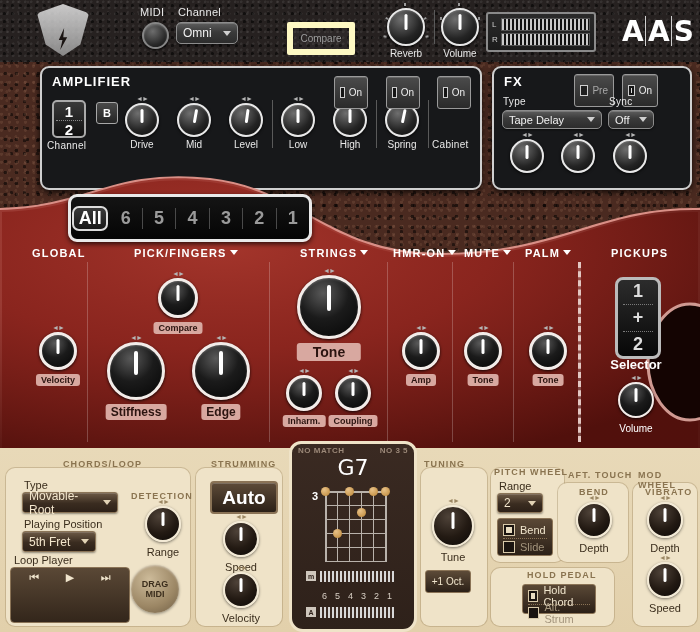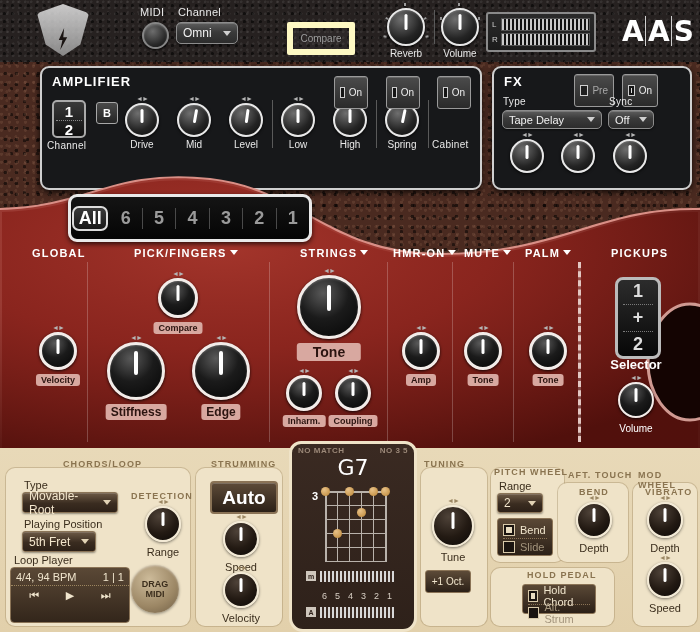--- a/index.html
+++ b/index.html
@@ -576,24 +576,20 @@
   <span>Movable-Root</span>
   <span class="arr"></span>
 </div>
 <div class="blab" style="left:24px;top:518px;">Playing Position</div>
 <div class="bsel" style="left:22px;top:531px;width:74px;height:21px;">
   <span>5th Fret</span>
   <span class="arr"></span>
 </div>
 <div class="blab" style="left:14px;top:554px;">Loop Player</div>
 <div class="loopbox">
-  <div class="looprow">
-    <span>4/4, 94 BPM</span>
-    <span style="margin-left:auto;">1 | 1</span>
-  </div>
   <div class="looprow">
     <span>⏮</span>
     <span>▶</span>
     <span>⏭</span>
   </div>
 </div>
 <div class="dragmidi">
   <span>DRAG</span>
   <span>MIDI</span>
 </div>

